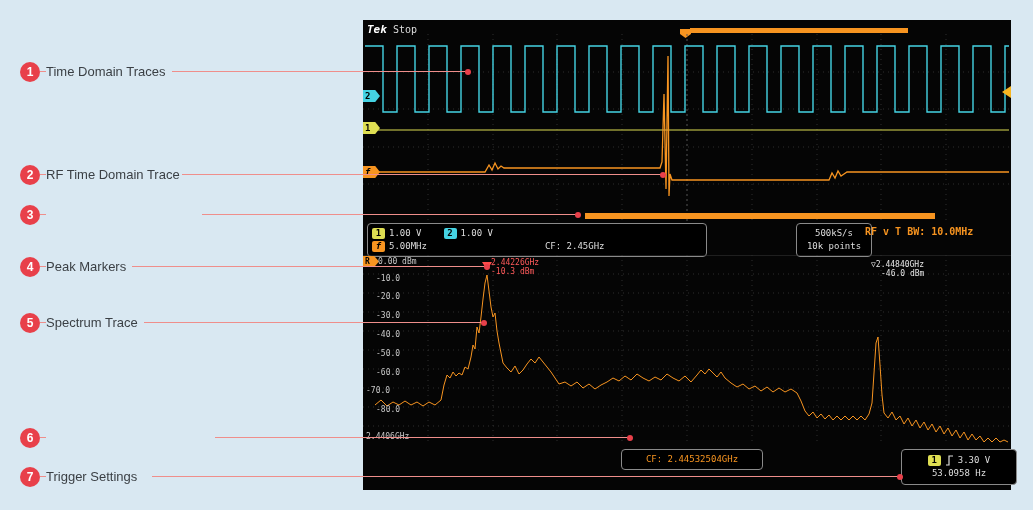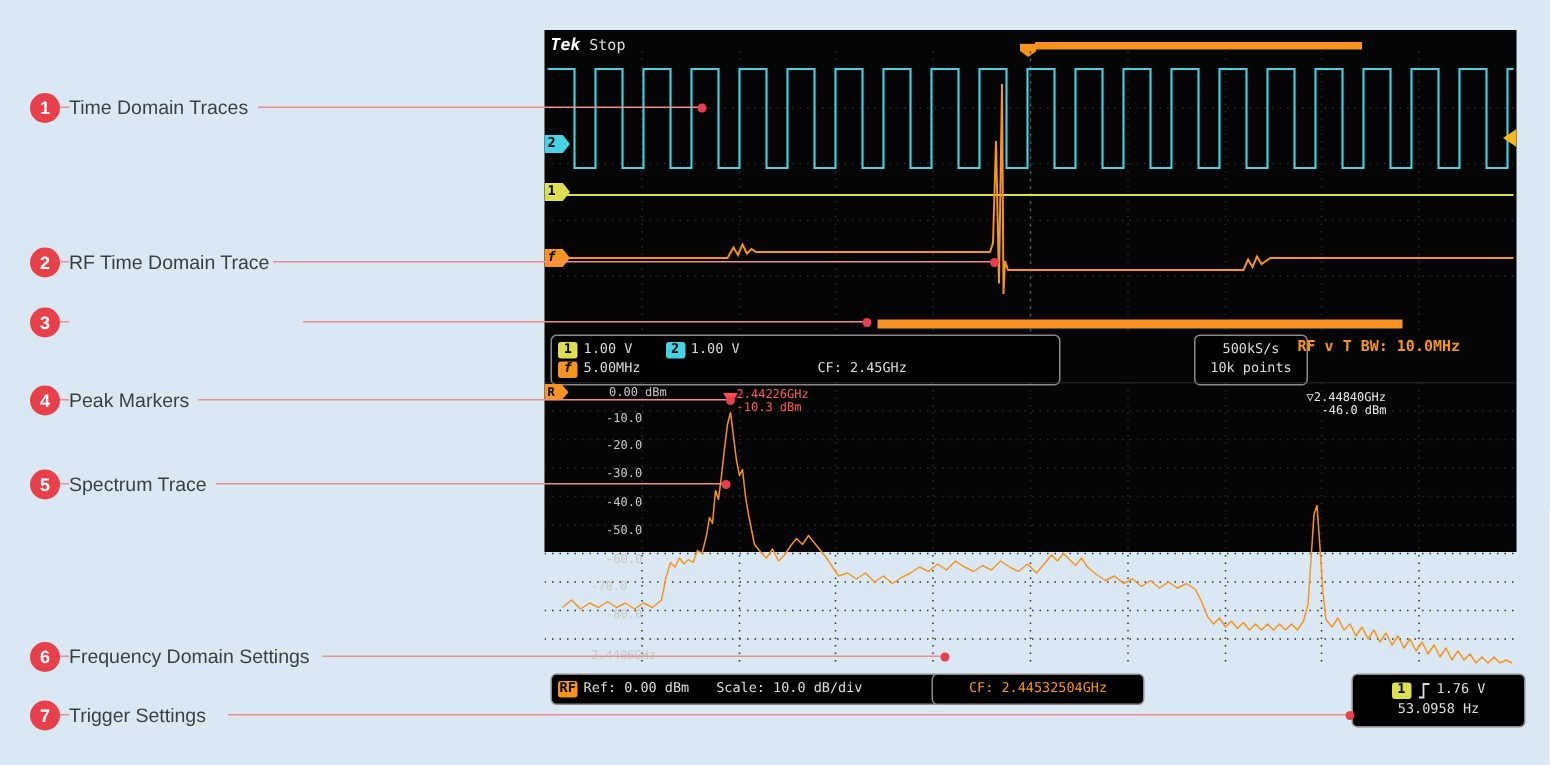--- a/index.html
+++ b/index.html
@@ -8,21 +8,21 @@
 
   
   .cnum{position:absolute;width:20px;height:20px;border-radius:50%;background:#e8404a;
         color:#fff;font-size:12px;font-weight:bold;display:flex;align-items:center;
         justify-content:center;z-index:30;}
   .clabel{position:absolute;font-size:13px;color:#3a3f44;z-index:30;white-space:nowrap;}
   .cline{position:absolute;height:1px;background:#ef8e8b;z-index:30;}
   .cdot{position:absolute;width:6px;height:6px;border-radius:50%;background:#e8404a;z-index:31;}
 
   
-  .scope{position:absolute;left:363px;top:20px;width:648px;height:348px;background:#050505;
+  .scope{position:absolute;left:363px;top:20px;width:648px;height:470px;background:#050505;
          font-family:"DejaVu Sans Mono",monospace;color:#ddd;z-index:1;}
   .tek{position:absolute;left:4px;top:3px;font-size:10px;white-space:nowrap;}
   .teklogo{font-weight:bold;font-style:italic;color:#fff;font-size:11px;margin-right:6px;}
   .acqbar{position:absolute;left:327px;top:8px;width:218px;height:5px;background:#f79420;}
   .trigflag{position:absolute;left:317px;top:9px;width:11px;height:9px;background:#f79420;
             clip-path:polygon(0 0,100% 0,100% 55%,50% 100%,0 55%);}
   .td{position:absolute;left:0;top:14px;}
   .sp{position:absolute;left:0;top:235px;}
   .chm{position:absolute;left:0;width:15px;height:12px;font-size:9px;font-weight:bold;color:#000;
        display:flex;align-items:center;padding-left:2px;
@@ -33,21 +33,21 @@
        font-size:9px;line-height:13px;padding:1px 4px;display:flex;flex-direction:column;
        justify-content:center;}
   .r{display:flex;align-items:center;gap:4px;white-space:nowrap;}
   .rc{justify-content:center;}
   .badge{display:inline-block;min-width:11px;padding:0 1px;border-radius:2px;color:#000;
          font-weight:bold;text-align:center;font-size:9px;line-height:11px;}
   .bY{background:#dede52;} .bC{background:#45d3e3;} .bO{background:#f79420;font-style:italic;}
   .org{color:#f79420;}
   .rfbw{position:absolute;left:502px;top:206px;font-size:10px;color:#f79420;white-space:nowrap;font-weight:bold;}
 
-  .sp-label{position:absolute;font-size:8px;color:#c8c8c8;line-height:9px;white-space:nowrap;padding-left:28px;}
+  .sp-label{position:absolute;font-size:8px;color:#c8c8c8;line-height:9px;white-space:nowrap;}
   .mk1{position:absolute;left:128px;top:238px;font-size:8px;line-height:9px;color:#ff5a5a;white-space:nowrap;}
   .mk2{position:absolute;left:508px;top:240px;font-size:8px;line-height:9px;color:#e6e6e6;white-space:nowrap;}
   .rfb{position:absolute;left:0;top:236px;width:14px;height:11px;background:#f79420;color:#000;
        font-size:8px;font-weight:bold;display:flex;align-items:center;padding-left:2px;
        clip-path:polygon(0 0,70% 0,100% 50%,70% 100%,0 100%);}
 </style>
 </head>
 <body>
 
 <div class="fig">
@@ -124,43 +124,35 @@
 
     <div class="mk1">
       <div>2.44226GHz</div>
       <div>-10.3 dBm</div>
     </div>
     <div class="mk2">
       <div><span>▽</span><span>2.44840GHz</span></div>
       <div style="padding-left:10px">-46.0 dBm</div>
     </div>
 
-    <div class="box" style="left:4px;top:429px;width:250px;height:17px">
-      <div class="r">
-        <span class="badge bO" style="font-style:normal">RF</span>
-        <span>Ref: 0.00 dBm</span>
-        <span style="width:10px"></span>
-        <span>Scale: 10.0 dB/div</span>
-      </div>
-    </div>
 
     <div class="box" style="left:258px;top:429px;width:132px;height:17px">
       <div class="r rc">
           <span class="org">CF: 2.44532504GHz</span>
         </div>
     </div>
 
 
     <div class="box" style="left:538px;top:429px;width:106px;height:32px">
       <div class="r rc">
         <span class="badge bY">1</span>
         <svg width="9" height="11">
             <path d="M1,10 H4 V1 H8" stroke="#ddd" stroke-width="1.2" fill="none"></path>
           </svg>
-        <span>1.76 V</span>
+        <span>3.30 V</span>
       </div>
       <div class="r rc">
           <span>53.0958 Hz</span>
         </div>
     </div>
   </div>
 
   <div class="cnum" style="left:20px;top:62px">1</div>
   <div class="cline" style="left:40px;top:71px;width:6px"></div>
   <div class="clabel" style="left:46px;top:64px">Time Domain Traces</div>
@@ -185,21 +177,20 @@
   <div class="cdot" style="left:484px;top:264px"></div>
 
   <div class="cnum" style="left:20px;top:313px">5</div>
   <div class="cline" style="left:40px;top:322px;width:6px"></div>
   <div class="clabel" style="left:46px;top:315px">Spectrum Trace</div>
   <div class="cline" style="left:144px;top:322px;width:340px"></div>
   <div class="cdot" style="left:481px;top:320px"></div>
 
   <div class="cnum" style="left:20px;top:428px">6</div>
   <div class="cline" style="left:40px;top:437px;width:6px"></div>
-  <div class="clabel" style="left:46px;top:430px">Frequency Domain Settings</div>
   <div class="cline" style="left:215px;top:437px;width:415px"></div>
   <div class="cdot" style="left:627px;top:435px"></div>
 
   <div class="cnum" style="left:20px;top:467px">7</div>
   <div class="cline" style="left:40px;top:476px;width:6px"></div>
   <div class="clabel" style="left:46px;top:469px">Trigger Settings</div>
   <div class="cline" style="left:152px;top:476px;width:748px"></div>
   <div class="cdot" style="left:897px;top:474px"></div>
 
 </div>

